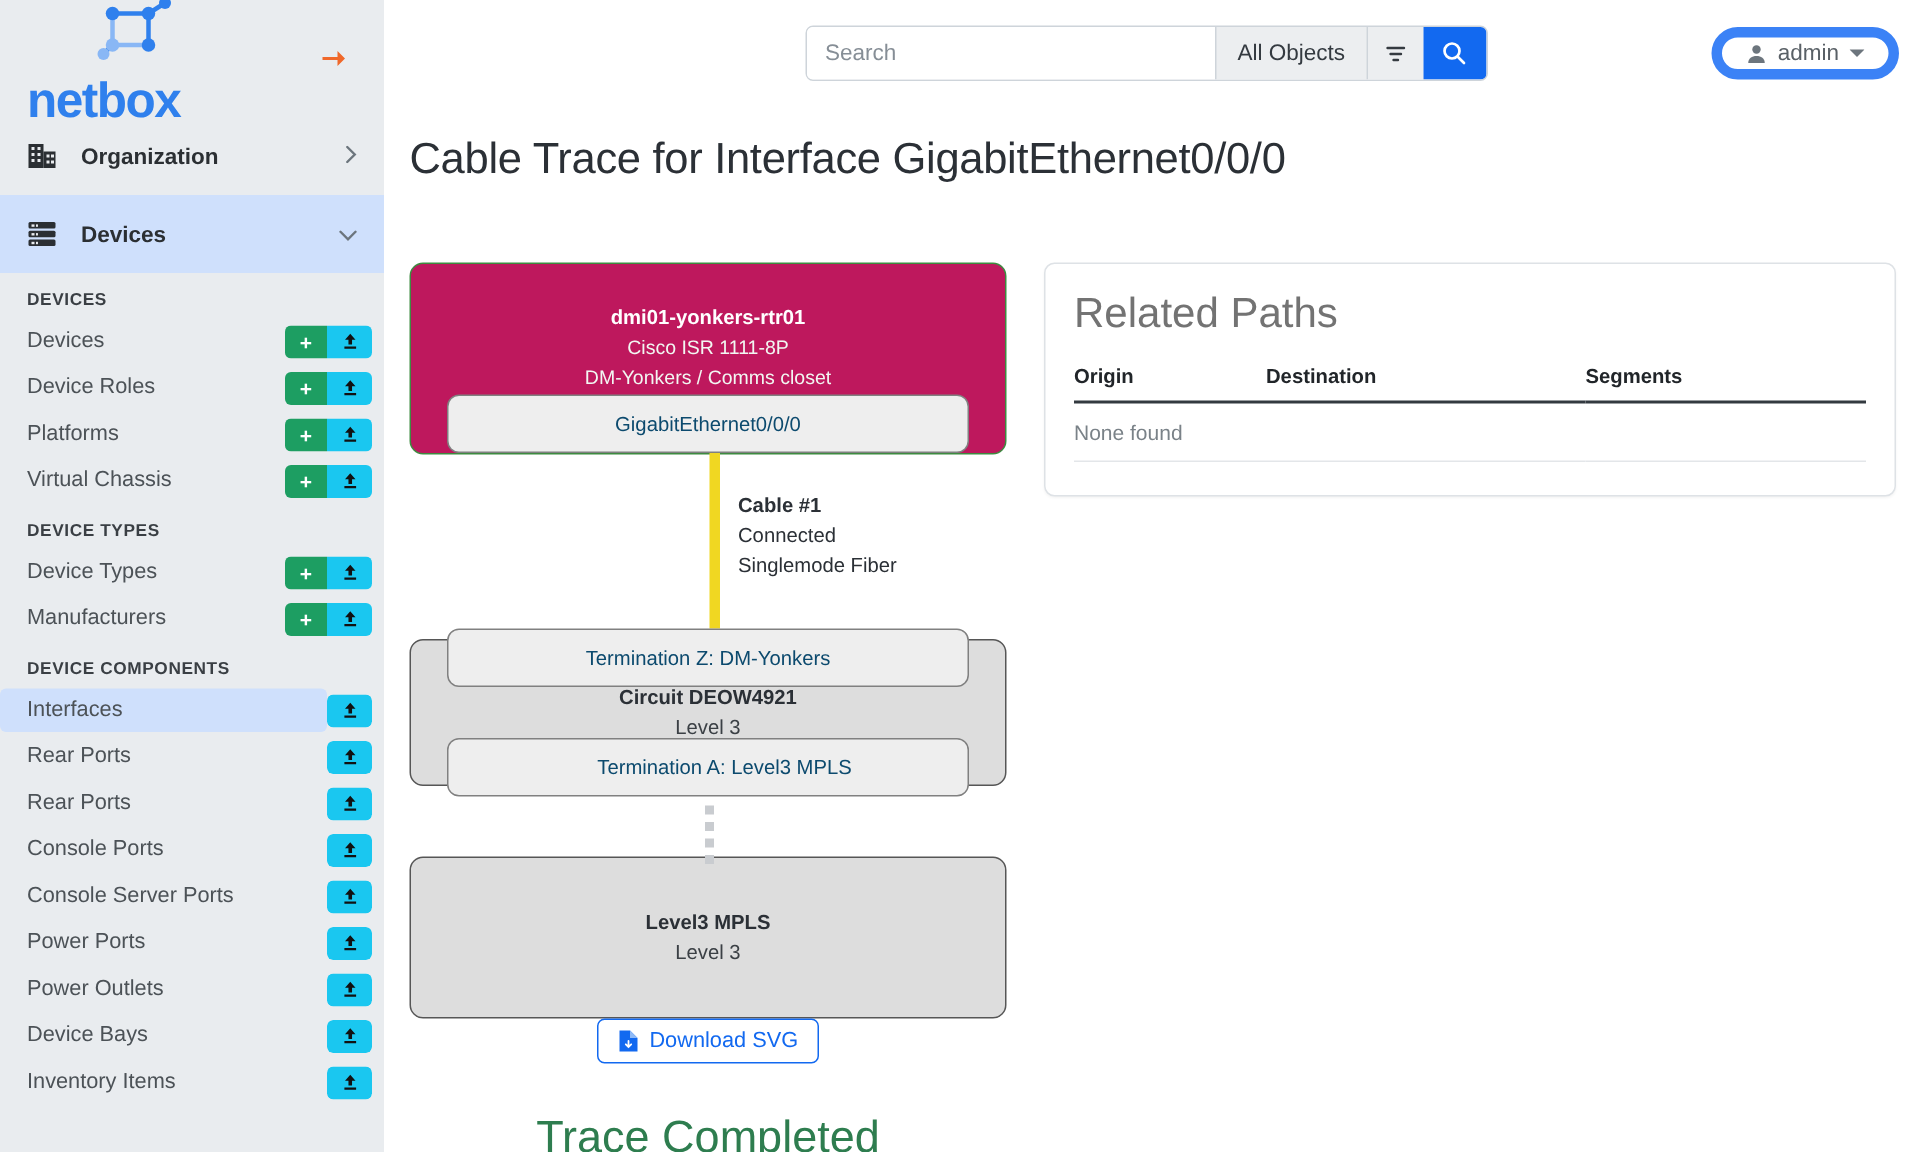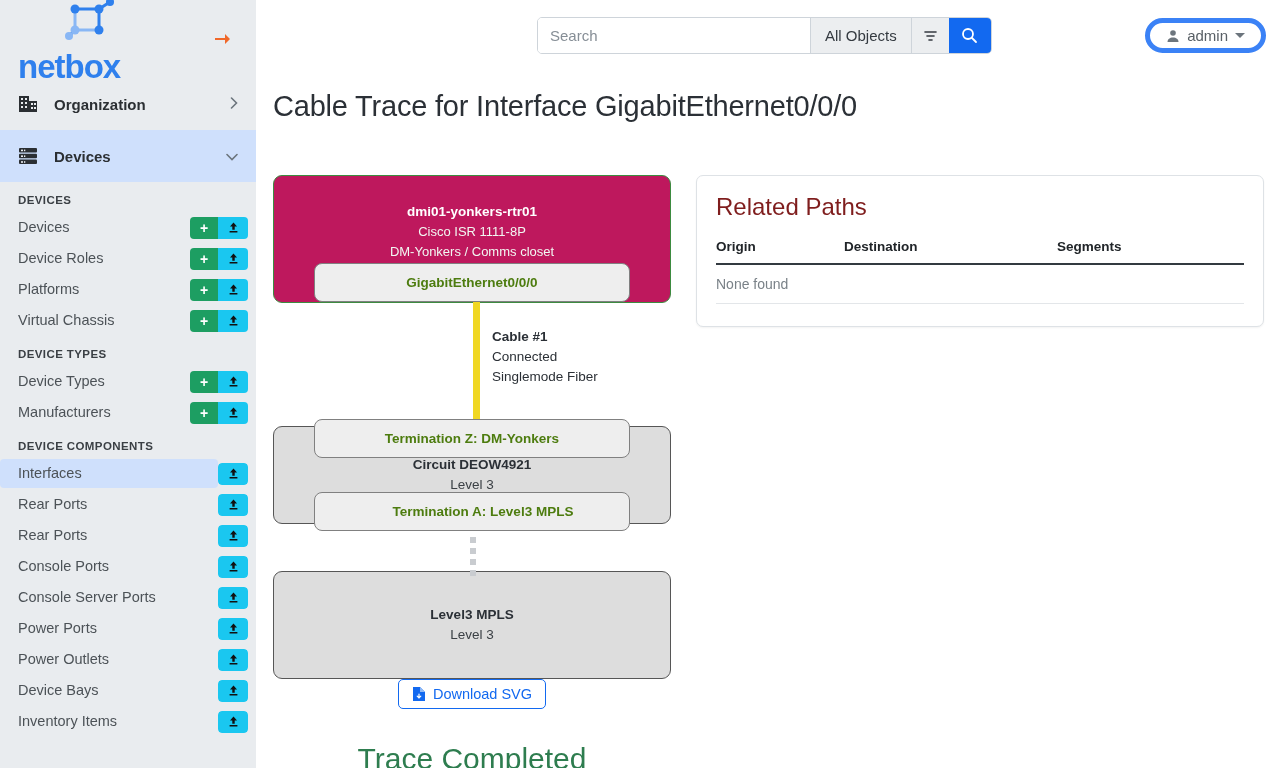--- a/index.html
+++ b/index.html
@@ -102,21 +102,21 @@
     border-left: 1px solid #ced4da; cursor: pointer;
   }
   .search-btn {
     display: flex; align-items: center; justify-content: center;
     width: 42px; background: #1269f0; color: #fff; cursor: pointer;
   }
   .user-btn {
     position: absolute; right: 14px; top: 18px;
     display: flex; align-items: center; gap: 7px;
     height: 35px; padding: 0 16px;
-    border: 5px solid #3b82f6; border-radius: 18px;
+    border: 7px solid #3b82f6; border-radius: 18px;
     background: #fff; color: #596066; font-size: 15px; cursor: pointer;
   }
 
   
   .main { position: absolute; left: 256px; top: 88px; width: 1024px; height: 698px; }
   .page-title {
     font-size: 29px; font-weight: normal; color: #2b3036;
     padding: 2px 0 0 17px; letter-spacing: -.2px;
   }
 
@@ -127,23 +127,23 @@
     border-radius: 9px;
     text-align: center;
     position: relative;
   }
   .node.device { background: #be185d; border-color: #3d8b40; padding: 26px 10px 40px; }
   .node.device .n-title { color: #fff; font-weight: bold; font-size: 13.5px; line-height: 20px; }
   .node.device .n-sub { color: #f2f7f2; font-size: 13px; line-height: 20px; }
 
   .term-box {
     position: relative; z-index: 3;
-    width: 316px; margin: 0 auto;
+    width: 348px; margin: 0 auto;
     background: #eeeeee; border: 1px solid #808080; border-radius: 8px;
-    font-size: 13.5px; font-weight: bold; color: #4d7c0f;
+    font-size: 13.5px; font-weight: normal; color: #0c4a6e;
     padding: 11px 6px; text-align: center;
   }
   .term-overlap-up { margin-top: -40px; }
 
   .cable-row { position: relative; height: 117px; }
   .cable-line {
     position: absolute; left: 200px; top: 0;
     width: 7px; height: 117px; background: #f0d722;
   }
   .cable-info {
@@ -188,21 +188,21 @@
     font-size: 30px; color: #2e7d4f;
   }
 
   
   .card {
     position: absolute; left: 440px; top: 87px; width: 568px;
     background: #fff; border: 1px solid #dee2e6; border-radius: 7px;
     box-shadow: 0 1px 2px rgba(0,0,0,.05);
     padding: 17px 19px 22px;
   }
-  .card-title { font-size: 24px; color: #7f1d1d; padding-bottom: 18px; }
+  .card-title { font-size: 28px; color: #737373; padding-bottom: 18px; }
   .rp-table { width: 100%; border-collapse: collapse; }
   .rp-table th {
     text-align: left; font-size: 13.5px; font-weight: bold; color: #212529;
     padding: 0 0 9px 0; border-bottom: 2px solid #333a40; margin-left: 48px;
   }
   .rp-table td {
     font-size: 14px; color: #7a8288;
     padding: 11px 0 11px 0; border-bottom: 1px solid #e3e6e9;
   }
   .c-origin { width: 128px; }

